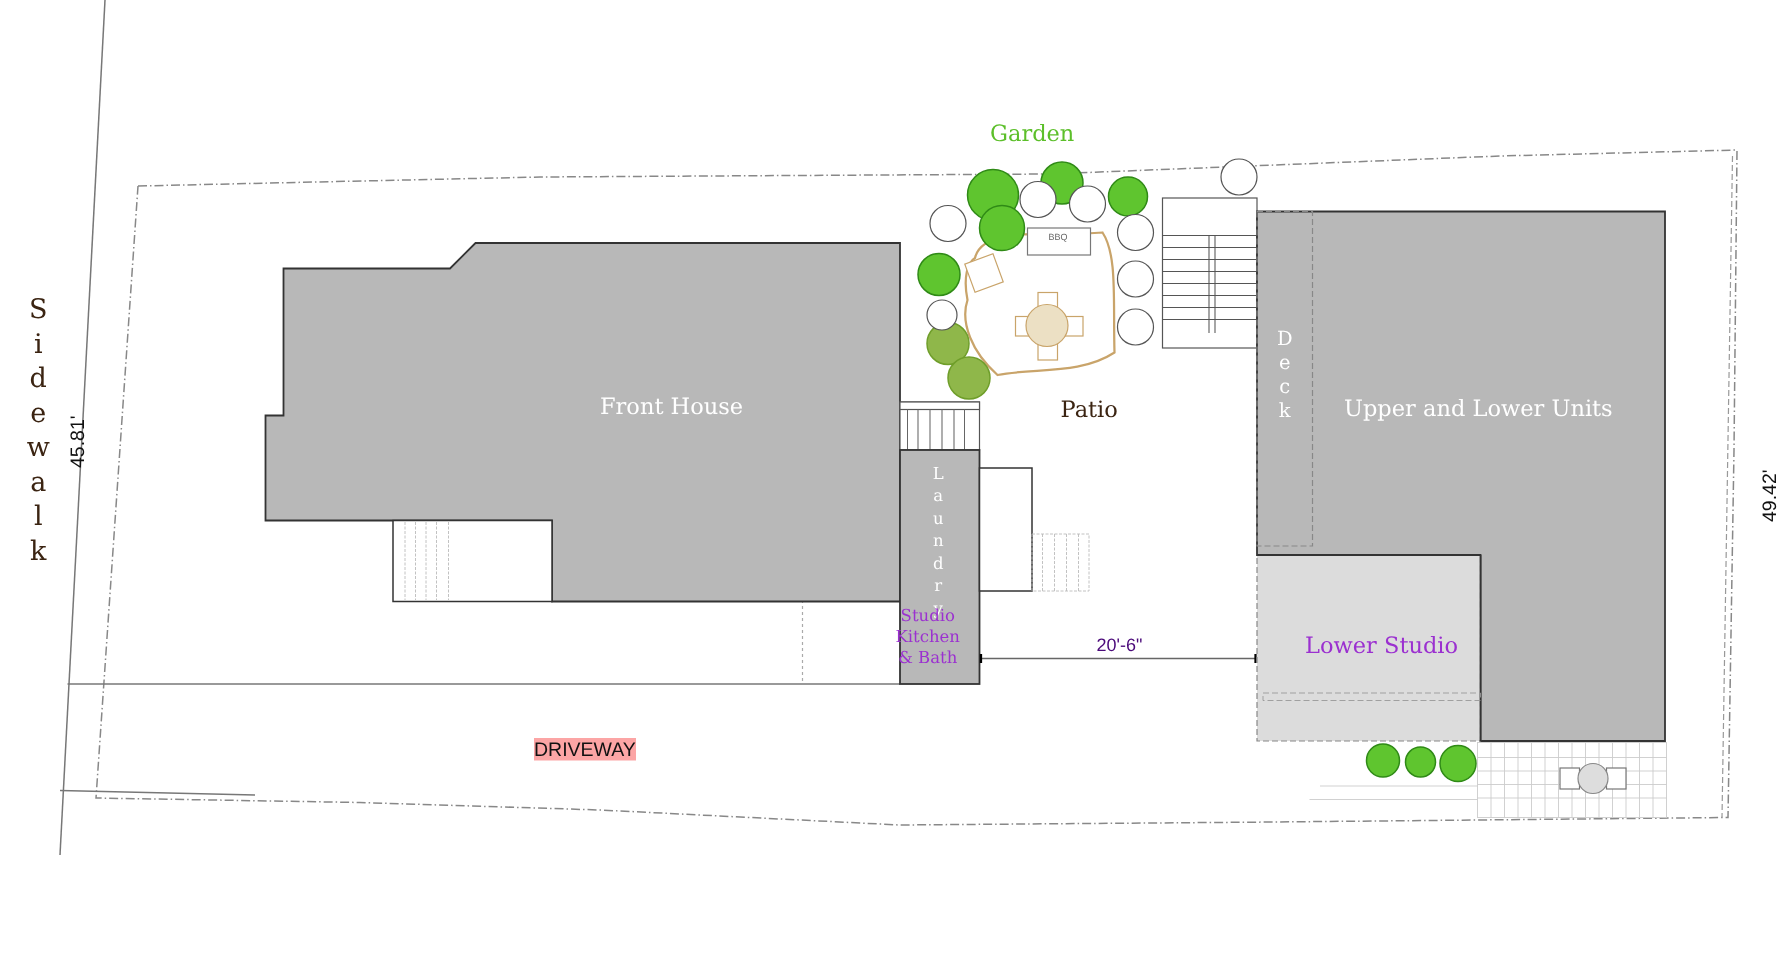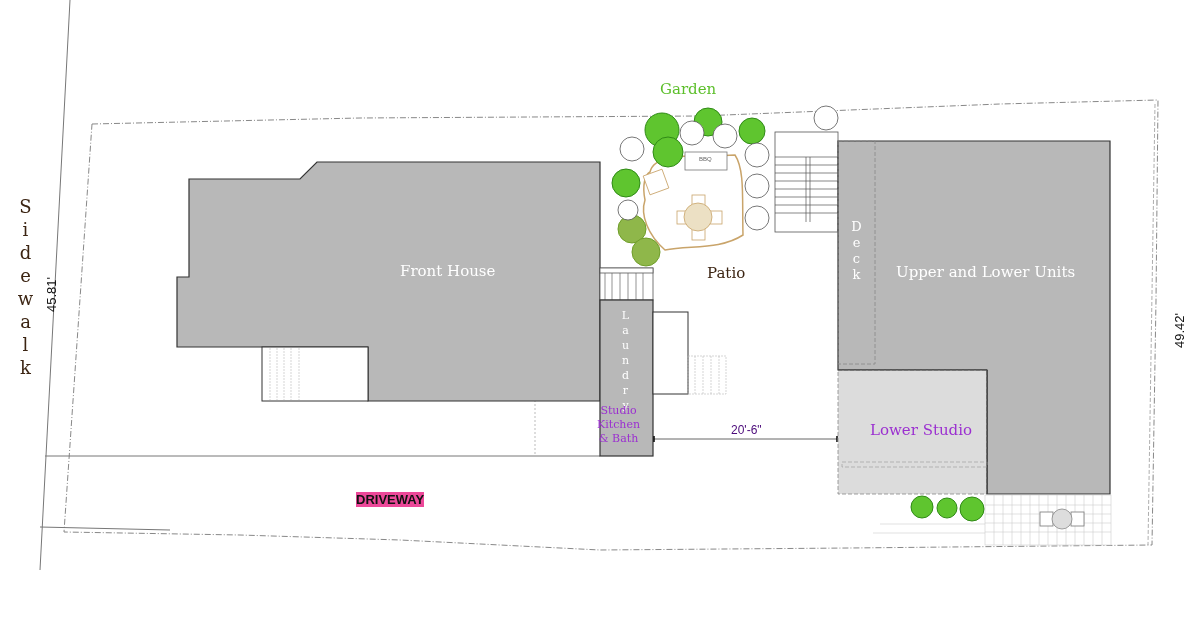--- a/index.html
+++ b/index.html
@@ -177,14 +177,14 @@
   <span>&amp; Bath</span>
 </div>
 
 <div class="lbl dim" style="left:731px; top:423px; font-size:12px; color:#4b0a7a;">20'-6"</div>
 
 <div class="lbl white vert" style="left:850px; top:219px; font-size:13px;">
   <span style="writing-mode: vertical-rl; text-orientation: upright; letter-spacing: 1px;">Deck</span>
 </div>
 <div class="lbl white" style="left:896px; top:263px; font-size:15px;text-align:right;">Upper and Lower Units</div>
 <div class="lbl" style="left:854px; top:421px; font-size:15px; color:#9b30d0;margin-left:16px;">Lower Studio</div>
-<div class="lbl dim" style="left:356px; top:492px; font-size:13px; background:#ec4899;font-weight:bold;">DRIVEWAY</div>
+<div class="lbl dim" style="left:356px; top:492px; font-size:13px; background:#fca5a5;">DRIVEWAY</div>
 <div class="lbl dim" style="left:699px; top:156px; font-size:6px; color:#666;">BBQ</div>
 
 </body></html>

